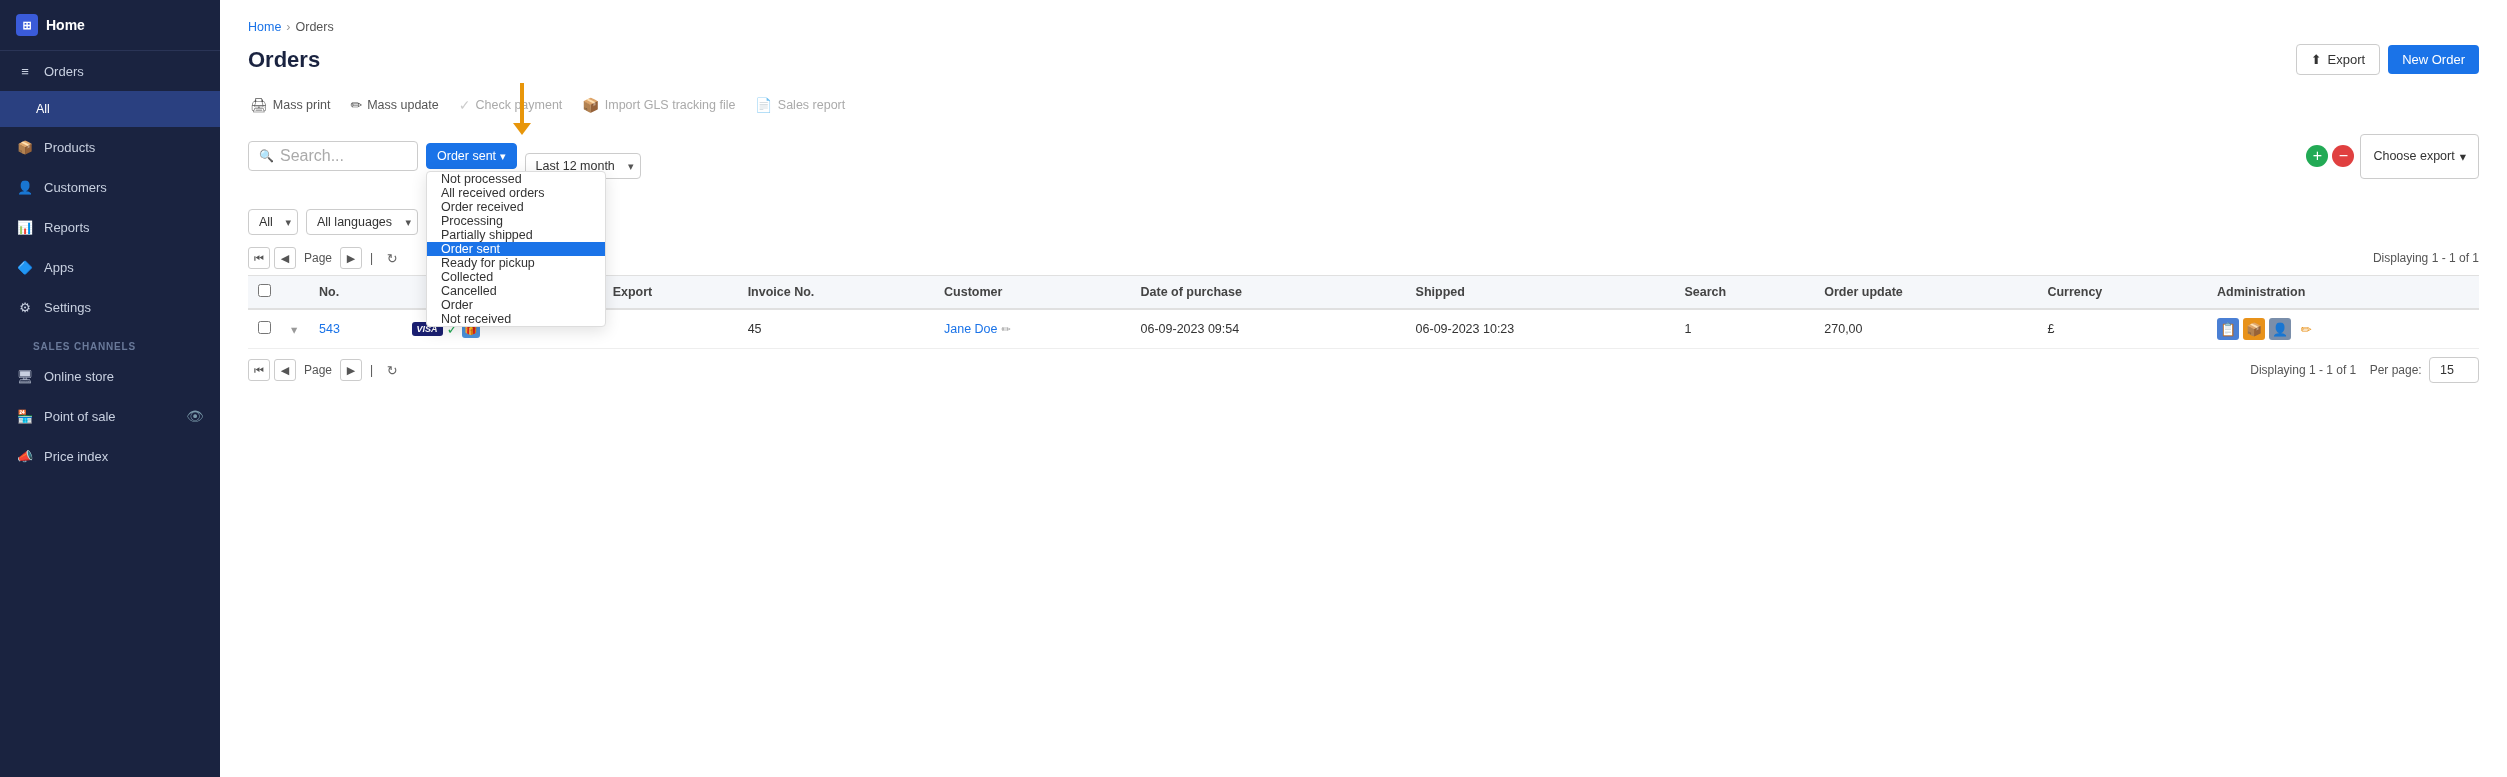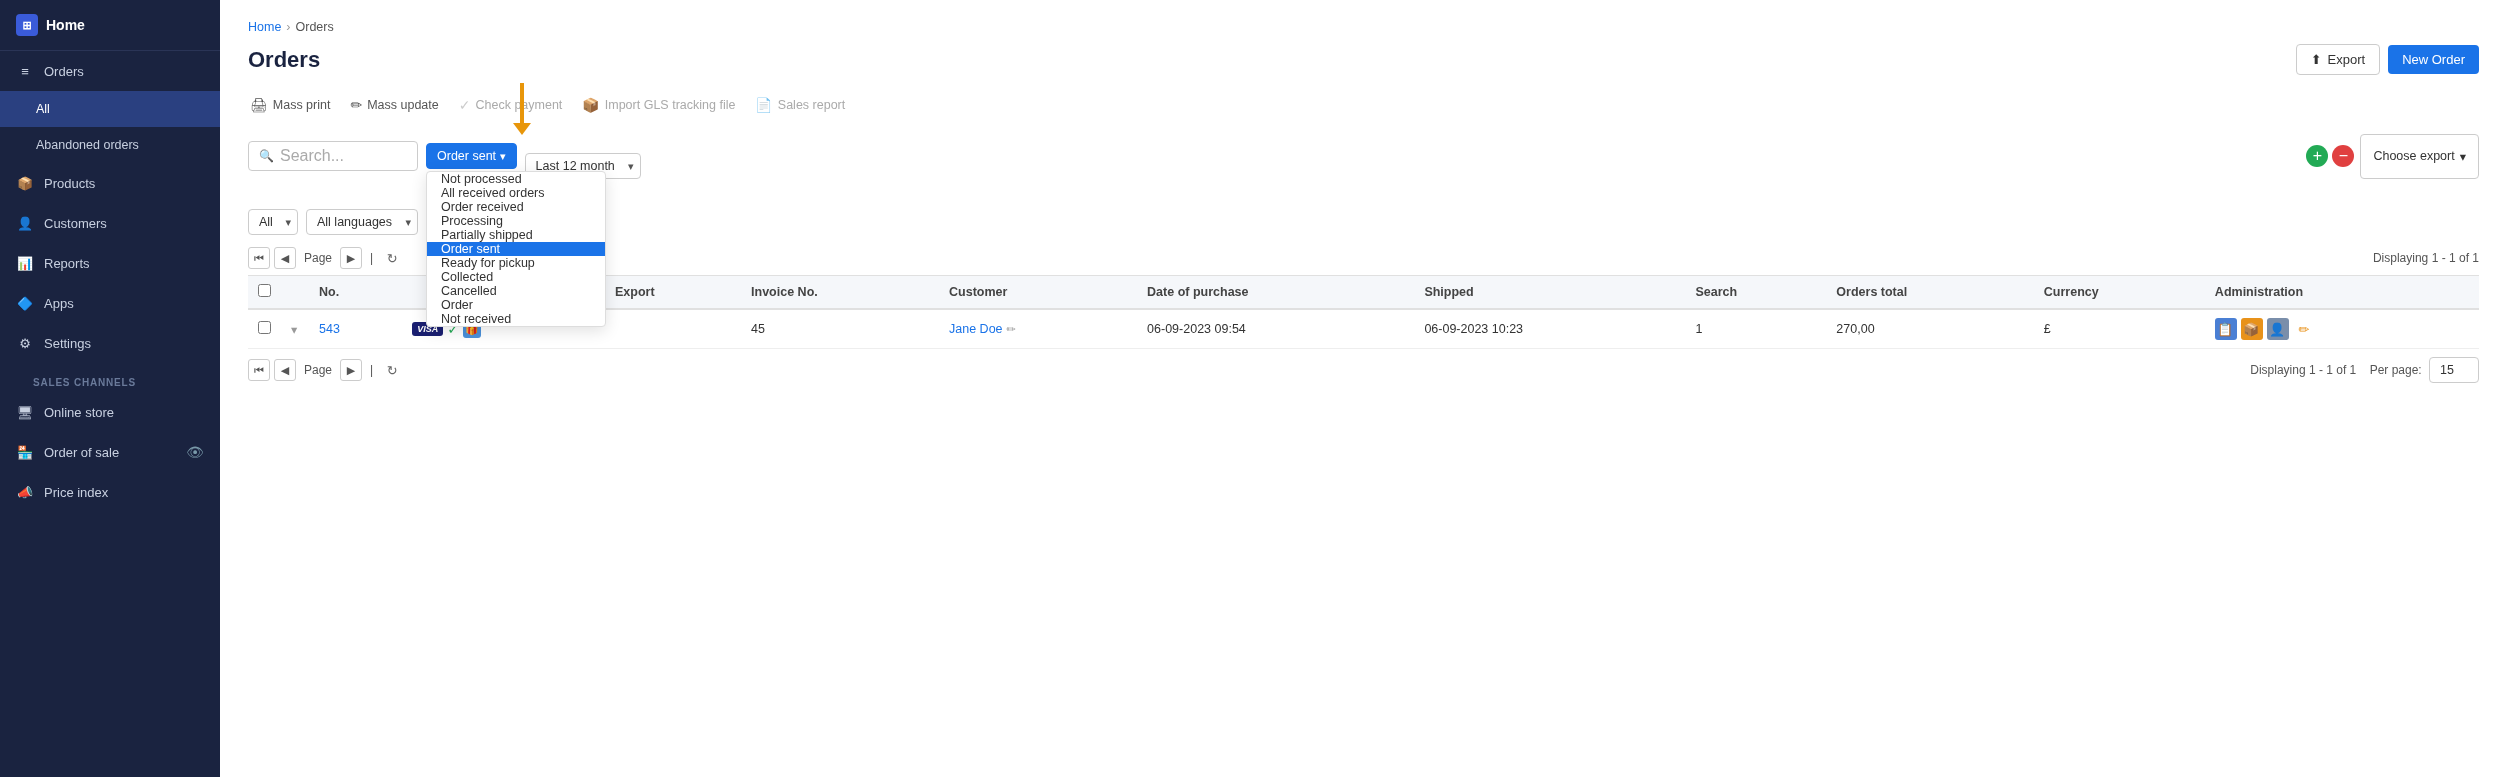--- a/index.html
+++ b/index.html
@@ -341,23 +341,20 @@
     <span>Home</span>
   </div>
 
   <div class="sidebar-item">
     <span class="sidebar-item-icon">≡</span>
     <span>Orders</span>
   </div>
   <div class="sidebar-item sub active">
     <span>All</span>
   </div>
-  <div class="sidebar-item sub">
-    <span>Abandoned orders</span>
-  </div>
 
   <div class="sidebar-item">
     <span class="sidebar-item-icon">📦</span>
     <span>Products</span>
   </div>
   <div class="sidebar-item">
     <span class="sidebar-item-icon">👤</span>
     <span>Customers</span>
   </div>
   <div class="sidebar-item">
@@ -374,21 +371,21 @@
   </div>
 
   <div class="sidebar-section-label">SALES CHANNELS</div>
   <div class="sidebar-item">
     <span class="sidebar-item-icon">🖥</span>
     <span>Online store</span>
   </div>
   <div class="sidebar-item" style="justify-content: space-between;">
     <div style="display:flex;align-items:center;gap:10px;">
       <span class="sidebar-item-icon">🏪</span>
-      <span>Order of sale</span>
+      <span>Point of sale</span>
     </div>
     <span style="font-size:14px;color:#7a9aaa;">👁</span>
   </div>
   <div class="sidebar-item">
     <span class="sidebar-item-icon">📣</span>
     <span>Price index</span>
   </div>
 </nav>
 
 <div class="main">
@@ -525,21 +522,21 @@
           </th>
           <th class="col-actions"></th>
           <th>No.</th>
           <th></th>
           <th>Export</th>
           <th>Invoice No.</th>
           <th>Customer</th>
           <th>Date of purchase</th>
           <th>Shipped</th>
           <th>Search</th>
-          <th>Orders total</th>
+          <th>Order update</th>
           <th>Currency</th>
           <th>Administration</th>
         </tr>
       </thead>
       <tbody>
         <tr>
           <td>
             <input type="checkbox" style="">
           </td>
           <td>

